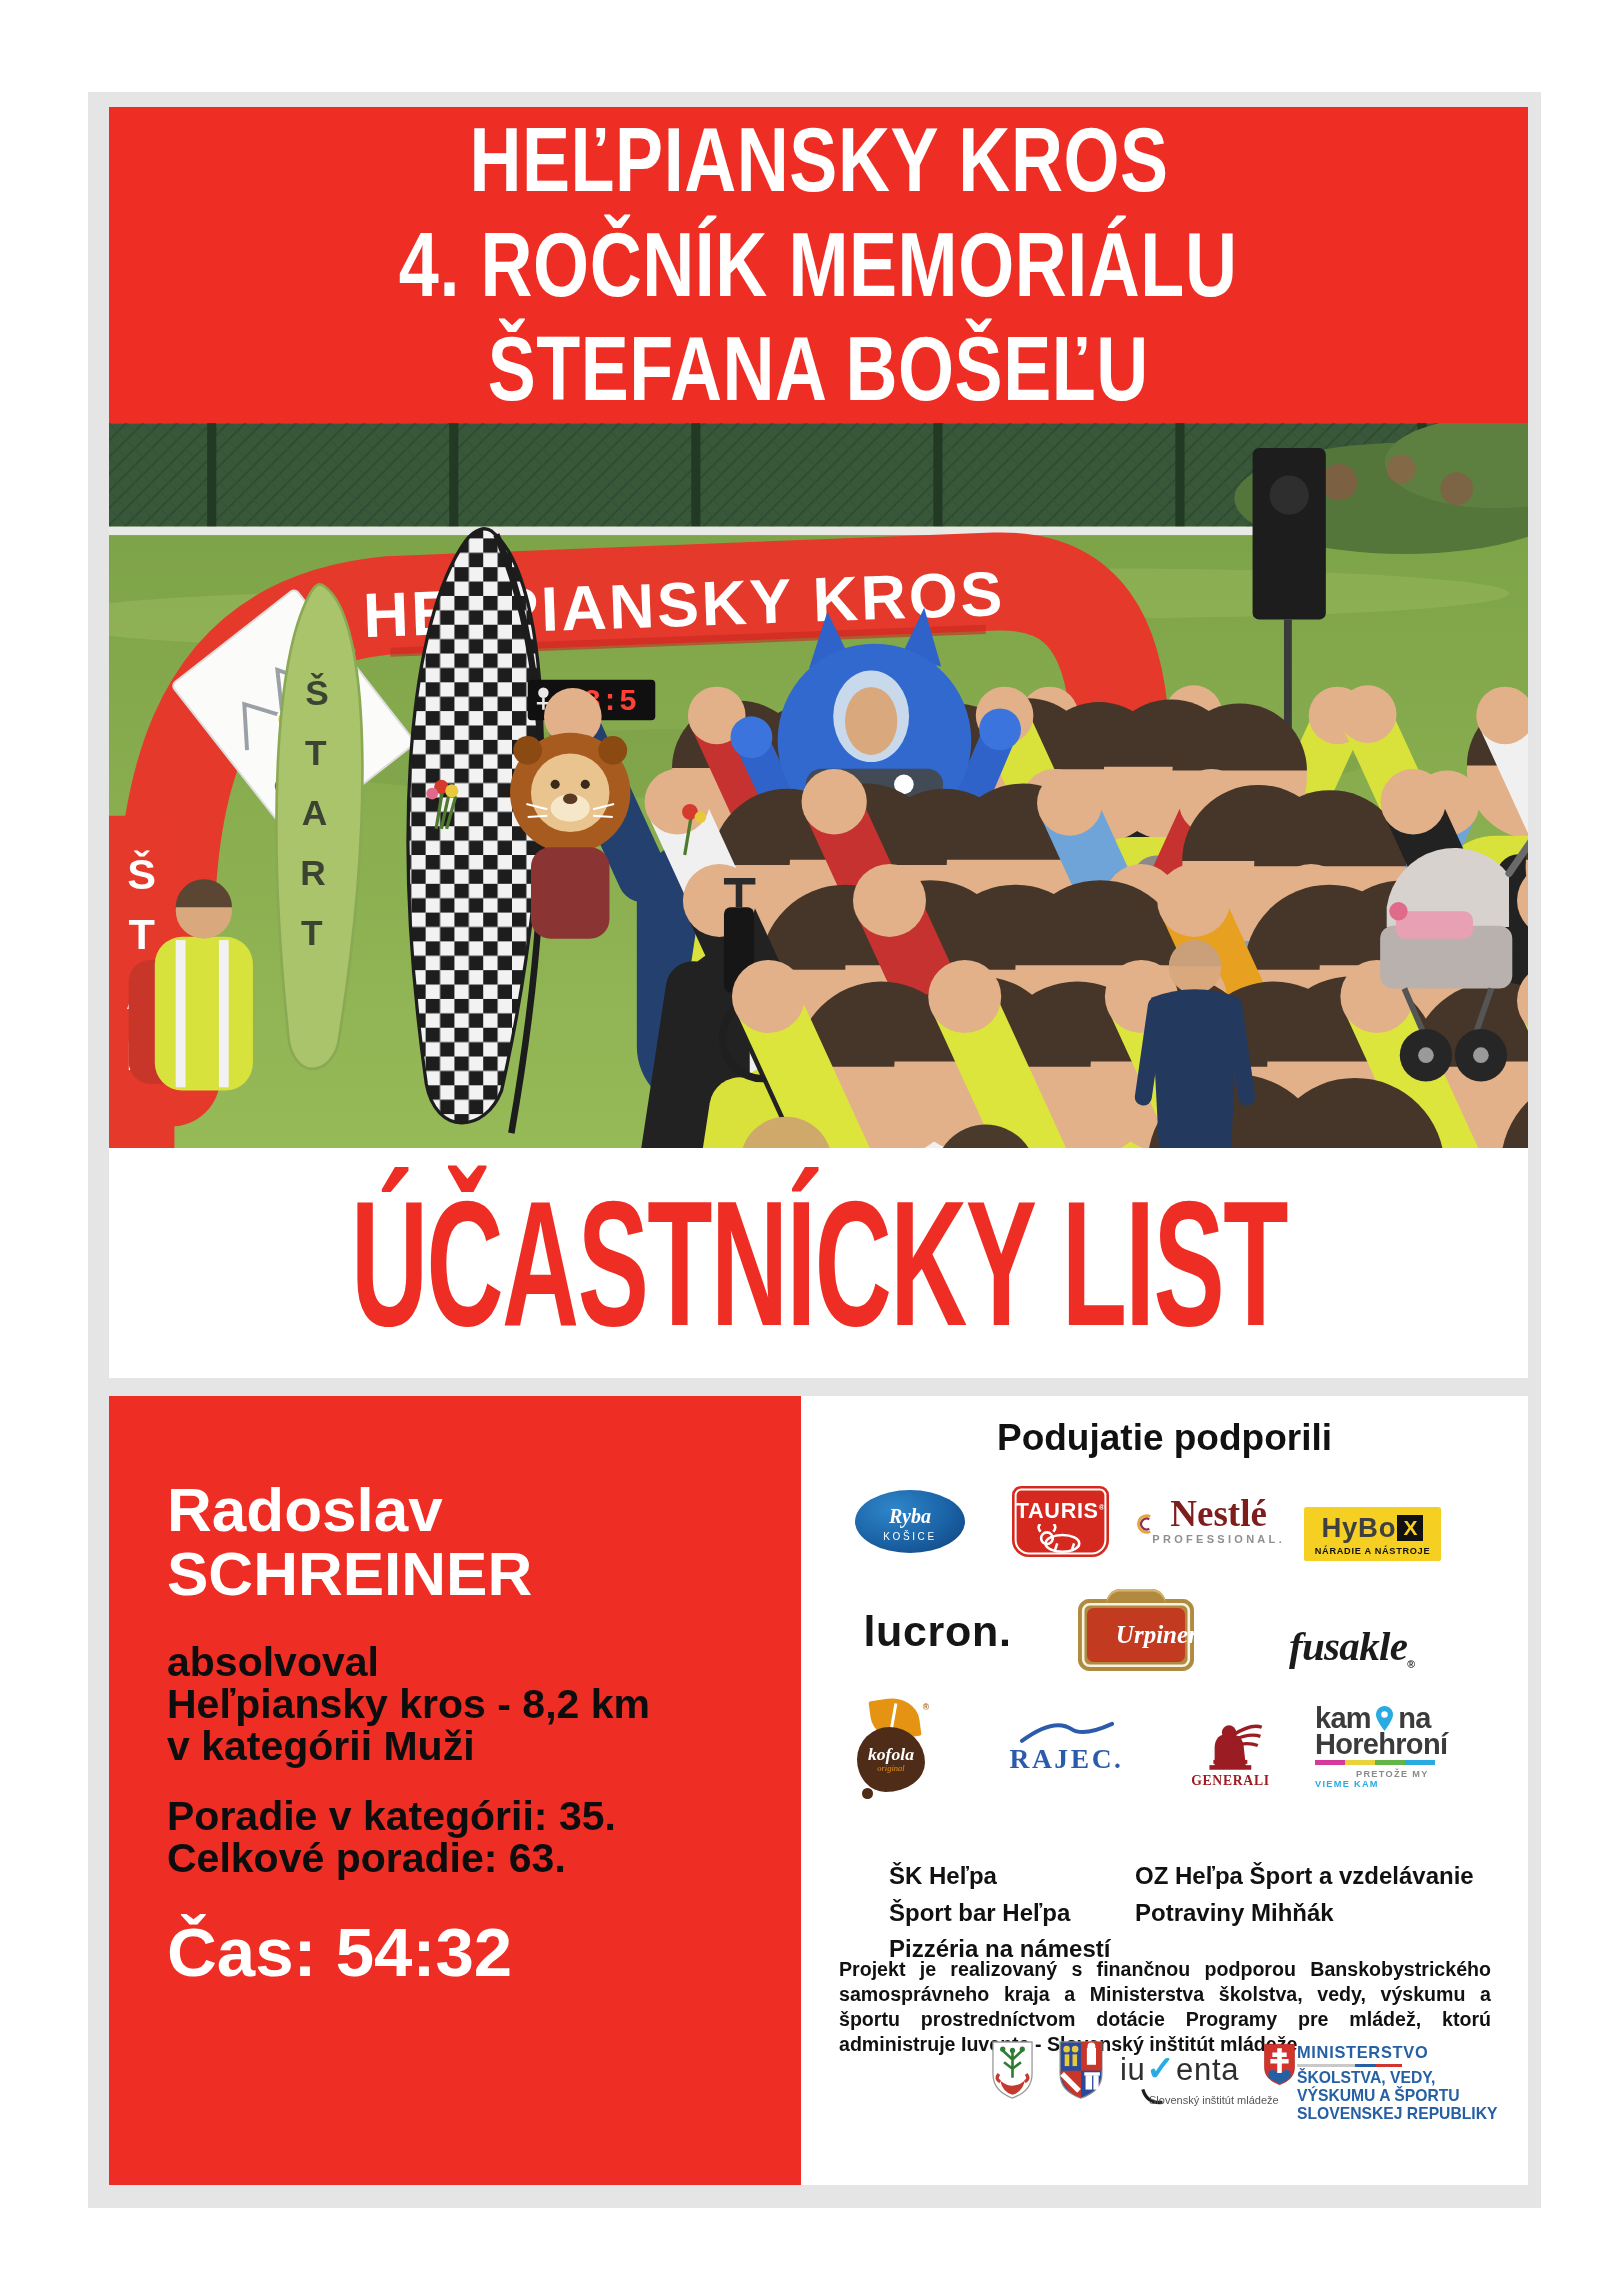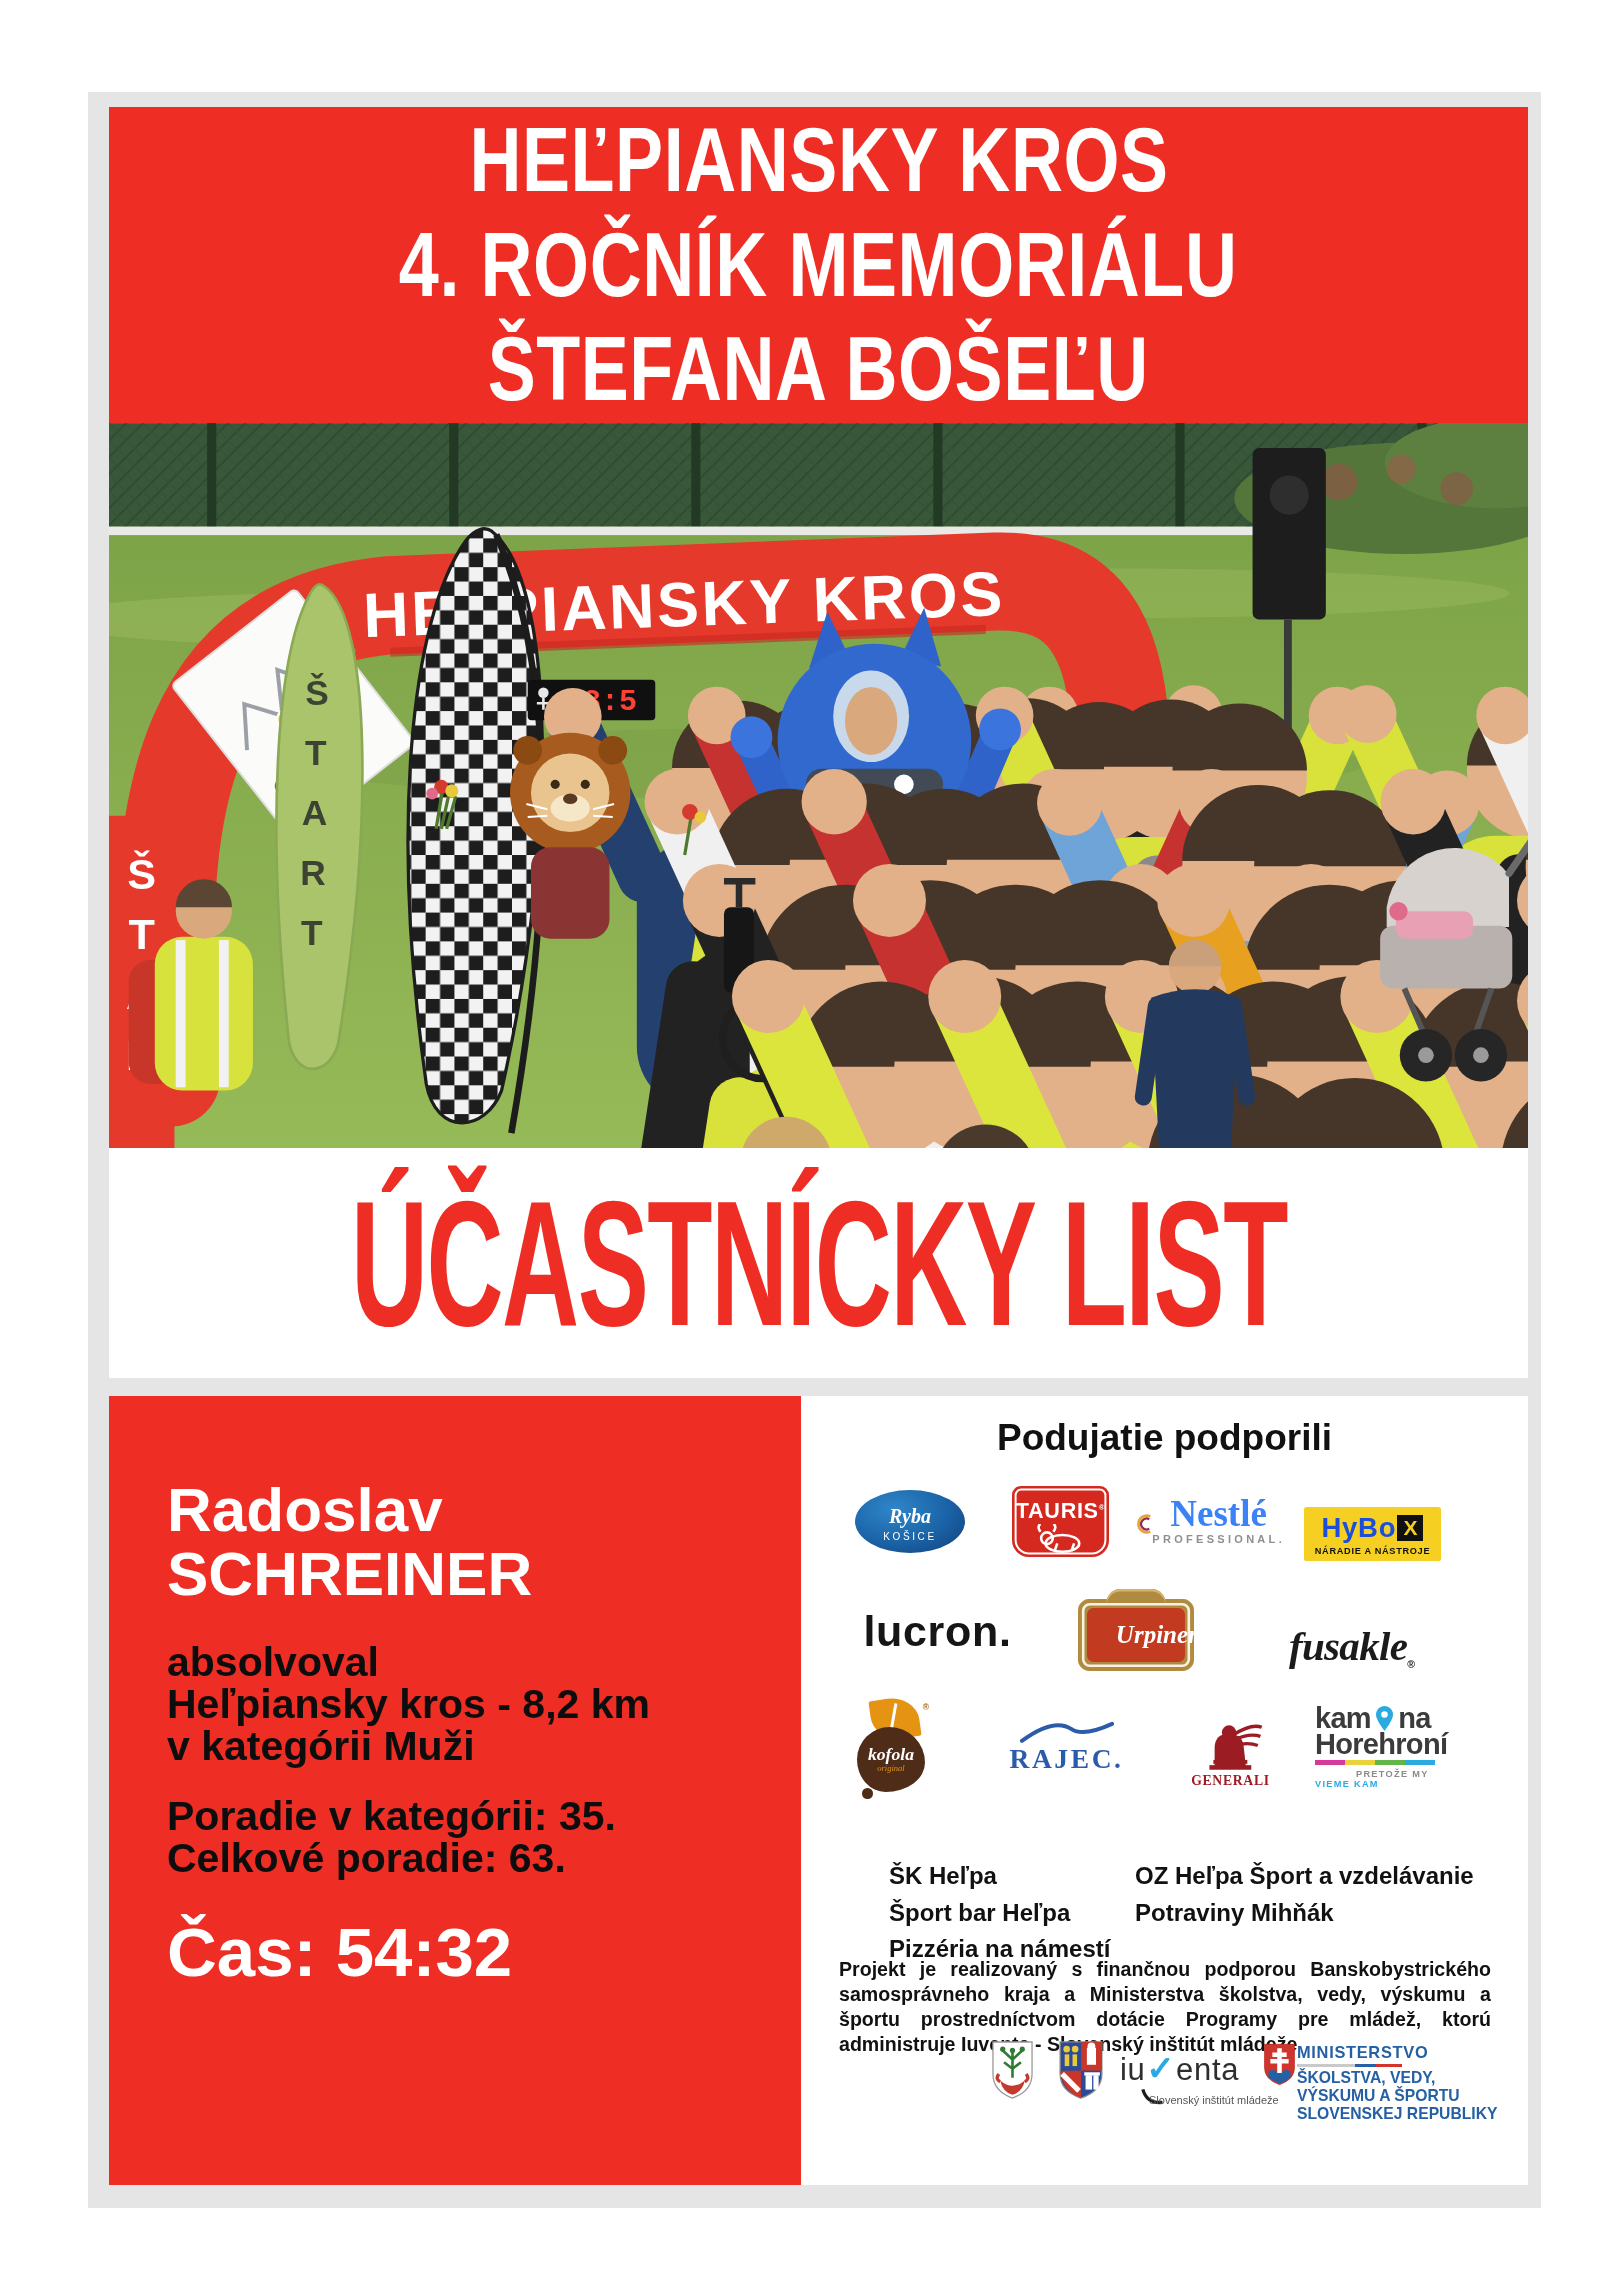--- a/index.html
+++ b/index.html
@@ -53,26 +53,26 @@
     color:#fff;}
   #logo-ryba .ryba-name{font-family:"Liberation Serif",serif;font-style:italic;font-weight:bold;font-size:20px;line-height:29px;}
   #logo-ryba .ryba-city{font-size:10px;letter-spacing:2.6px;}
   
   #logo-tauris{left:211px;top:90px;width:97px;height:71px;background:#d5281e;
     border-radius:9.2px 9.2px 17px 17px;box-shadow:inset 0 0 0 2.6px #d5281e, inset 0 0 0 4.6px #ffffff;}
   #logo-tauris .t-name{color:#fff;font-weight:bold;font-size:21.6px;letter-spacing:0.7px;margin-top:9px;}
   
   #logo-nestle{left:335px;top:99px;width:149px;height:62px;flex-direction:row;align-items:flex-start;}
   #nestle-text{display:flex;flex-direction:column;align-items:center;}
-  #nestle-text .n-name{font-family:"Liberation Serif",serif;font-weight:bold;font-size:37px;color:#3b82f6;line-height:38px;}
+  #nestle-text .n-name{font-family:"Liberation Serif",serif;font-weight:bold;font-size:37px;color:#7f1d1d;line-height:38px;}
   #nestle-text .n-sub{font-size:11px;letter-spacing:3.3px;color:#8f8f8f;font-weight:bold;}
   
   #logo-hybox{left:503px;top:111px;width:137px;height:54px;background:#f5d023;border-radius:2.6px;}
   #hybox-line{display:flex;align-items:center;gap:1.3px;}
-  #hybox-line .h-name{font-size:27.5px;font-weight:bold;color:#1d4ed8;letter-spacing:0.7px;}
+  #hybox-line .h-name{font-size:27.5px;font-weight:bold;color:#404040;letter-spacing:0.7px;}
   #hybox-line .h-x{width:26px;height:26px;background:#111;color:#f5d023;display:flex;align-items:center;justify-content:center;font-size:21px;font-weight:bold;}
   #logo-hybox .h-sub{font-size:9.2px;font-weight:bold;color:#111;margin-top:2px;letter-spacing:0.7px;}
   
   #logo-lucron{left:58px;top:211px;width:157px;height:49px;}
   #logo-lucron .lu{font-size:43px;font-weight:bold;color:#161616;letter-spacing:0.7px;}
   
   #logo-urpiner{left:277px;top:203px;width:116px;height:72px;background:#b08a3e;border-radius:11.8px;
     box-shadow:inset 0 0 0 3.9px #b08a3e, inset 0 0 0 6.5px #f7f2e4;position:absolute;}
   #urpiner-inner{position:absolute;left:9.2px;top:9.2px;right:9.2px;bottom:9.2px;background:#c23a20;border-radius:6.5px;
     display:flex;align-items:center;justify-content:center;padding-left:48px;}

